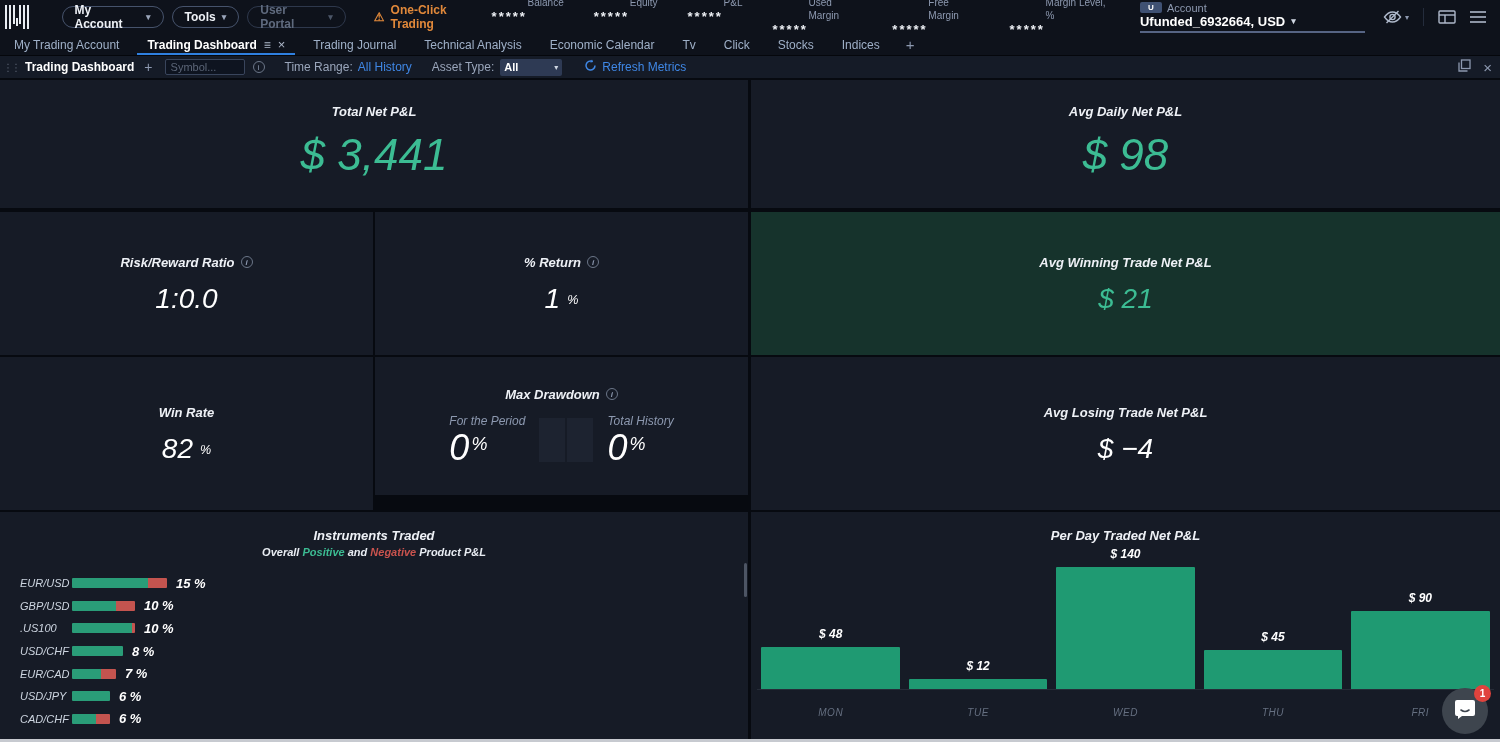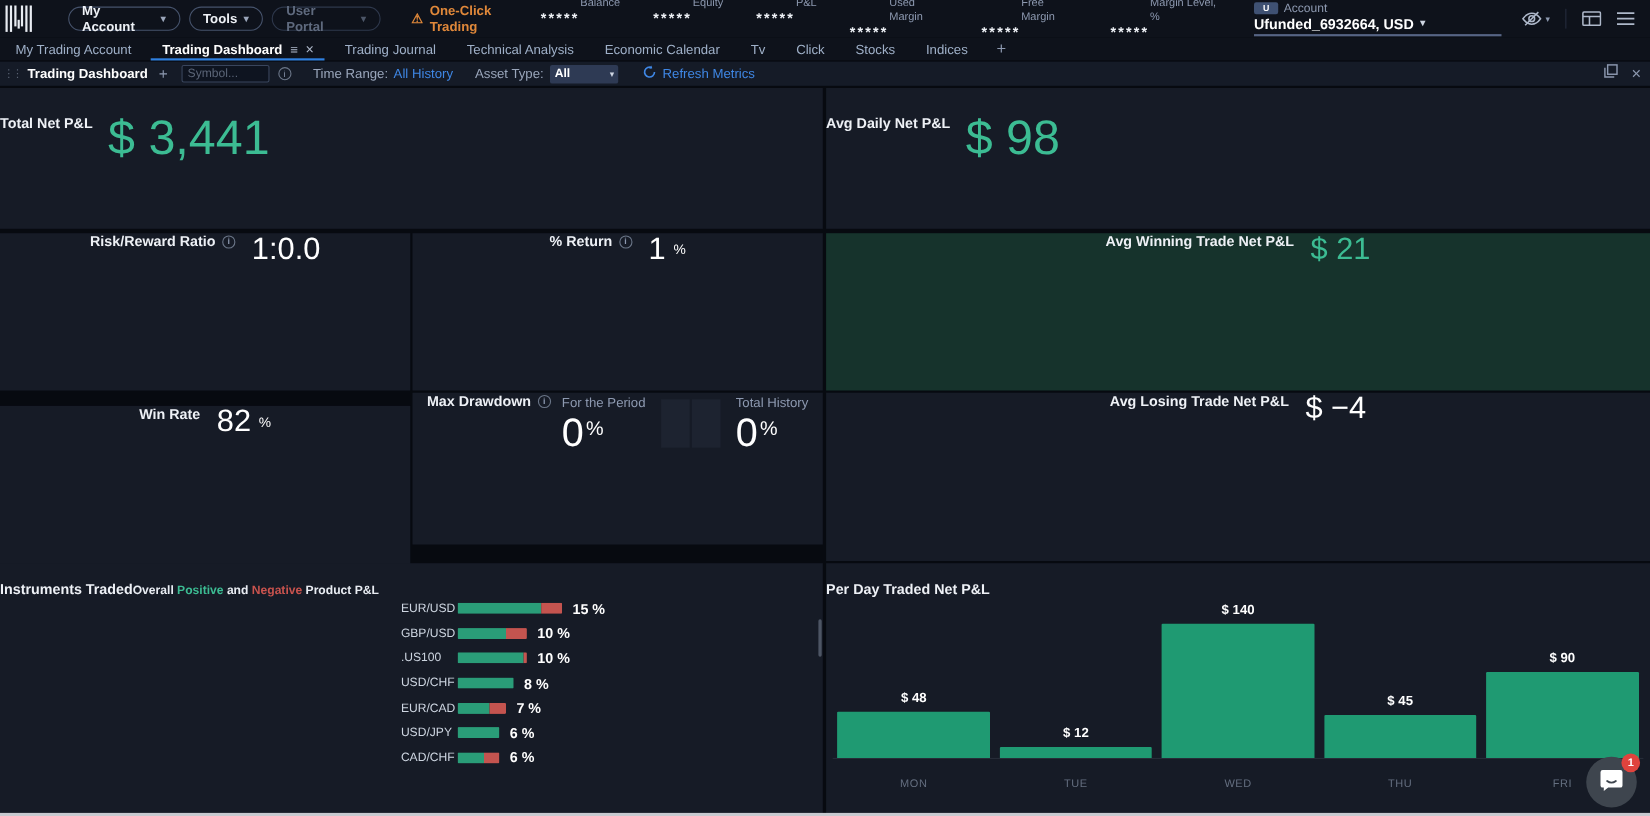--- a/index.html
+++ b/index.html
@@ -67,32 +67,32 @@
   .tb-select { display:flex; align-items:center; justify-content:space-between; width:62px; height:17px;
                background:#2e3a54; border-radius:2px; margin-left:6px; padding:0 4px; cursor:pointer; }
   .tb-select .sel-val { font-size:11px; font-weight:700; color:#fff; }
   .tb-select .chev { font-size:8px; color:#cfd6e2; }
   .refresh { display:flex; align-items:center; gap:5px; margin-left:22px; color:#3f87e5; font-size:12px; cursor:pointer; }
   .tb-right { margin-left:auto; display:flex; align-items:center; gap:12px; margin-right:8px; color:#8d99b0; }
   .tb-close { font-size:15px; cursor:pointer; }
 
   
   .dash { position:absolute; top:80px; left:0; width:1500px; height:662px; background:#070a10; }
-  .card { position:absolute; background:#161b26; display:flex; flex-direction:row; align-items:flex-start; }
+  .card { position:absolute; background:#161b26; display:flex; flex-direction:column; align-items:center;font-style:italic; }
   .card .card-title { font-size:13px; font-weight:700; color:#eef1f6; display:flex; align-items:center; gap:6px; }
   .big { font-weight:400; color:#fff; line-height:1; }
   .big.green { color:#3cbc93; }
   .unit { font-size:45%; vertical-align:30%; margin-left:7px; font-weight:400; }
 
   .c-total   { left:0;   top:2;   width:748px; height:128px; padding-top:24px; gap:14px; }
   .c-daily   { left:751px; top:2;  width:749px; height:128px; padding-top:24px; gap:14px; }
   .c-rr      { left:0;   top:132px; width:373px; height:143px; justify-content:center; gap:15px; }
   .c-return  { left:375px; top:132px; width:373px; height:143px; justify-content:center; gap:15px; }
   .c-avgwin  { left:751px; top:132px; width:749px; height:143px; justify-content:center; gap:15px; background:#16332c; }
-  .c-winrate { left:0;   top:277px; width:373px; height:153px; justify-content:center; gap:15px;margin-top:12px; }
+  .c-winrate { left:0;   top:277px; width:373px; height:153px; justify-content:center; gap:15px; }
   .c-maxdd   { left:375px; top:277px; width:373px; height:138px; justify-content:center; gap:10px; }
   .c-avglose { left:751px; top:277px; width:749px; height:153px; justify-content:center; gap:15px; }
   .c-instr   { left:0;   top:432px; width:748px; height:230px; padding-top:16px; }
   .c-perday  { left:751px; top:432px; width:749px; height:230px; padding-top:16px; }
 
   .v44 { font-size:44px; }
   .v40 { font-size:28px; }
 
   
   .dd-row { display:flex; align-items:flex-end; gap:14px; margin-top:2px; }

